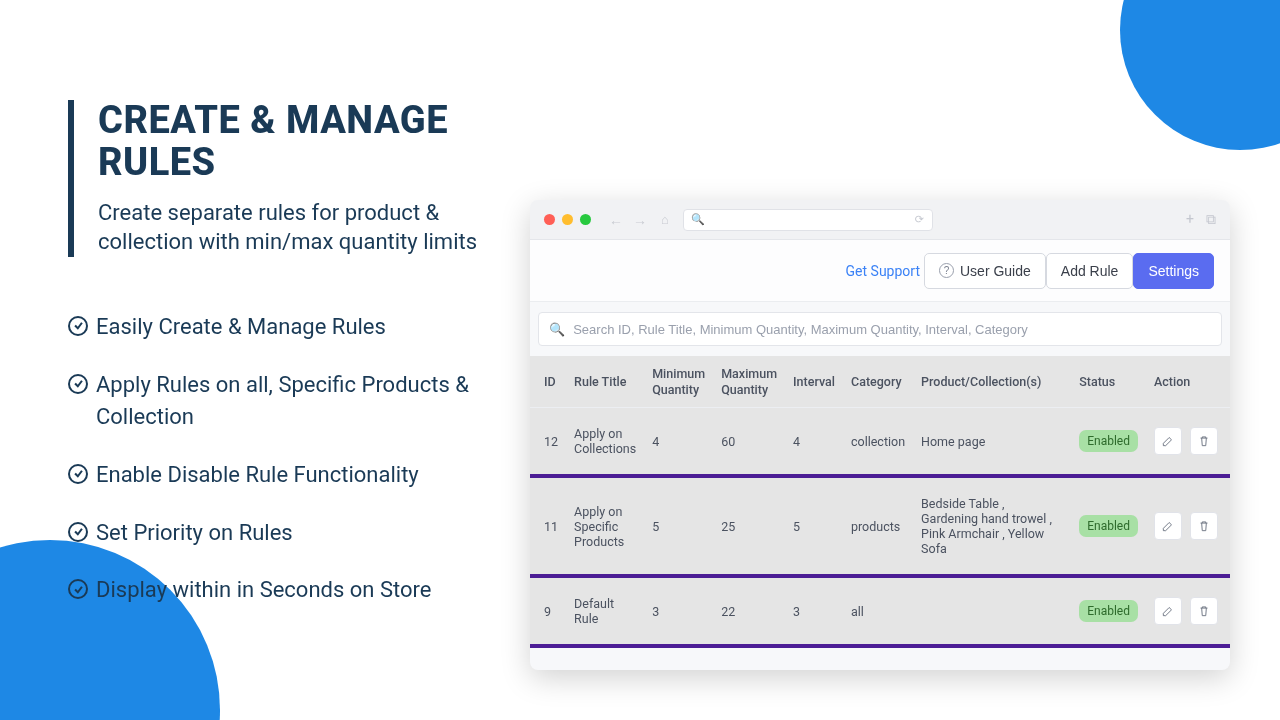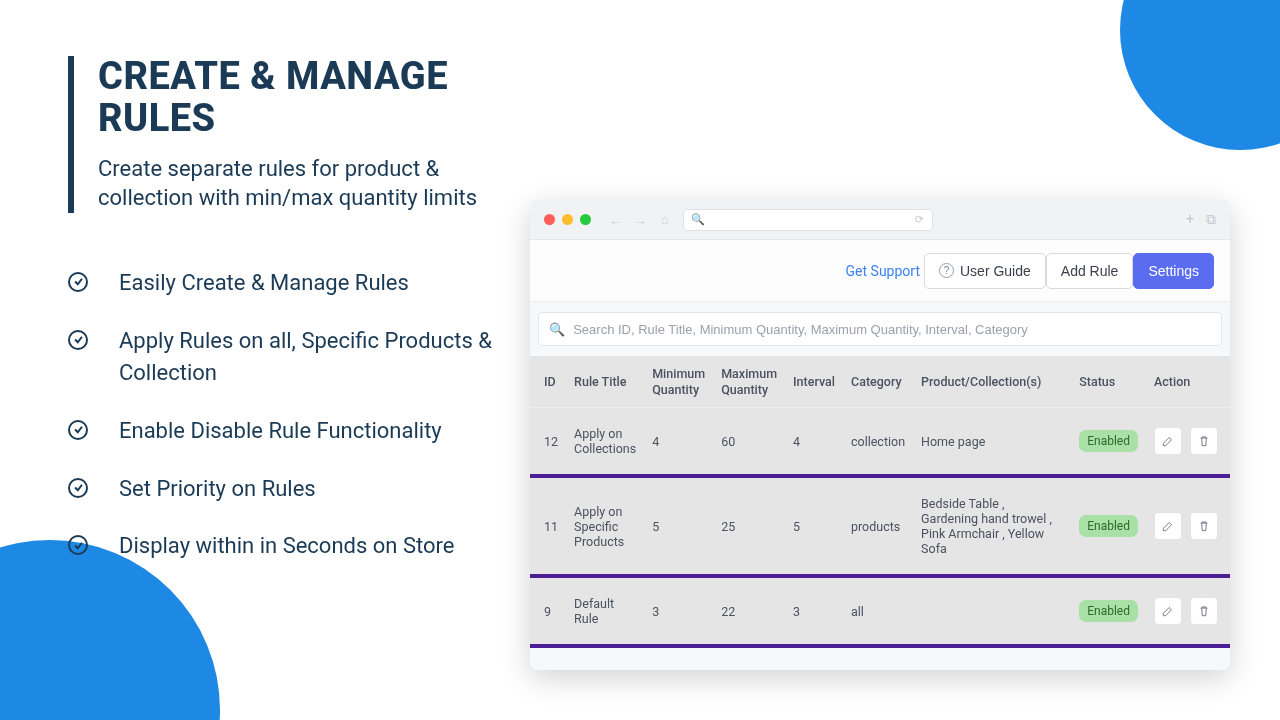--- a/index.html
+++ b/index.html
@@ -12,32 +12,32 @@
     background: #1e88e5; border-radius: 50%;
   }
   .blob-bl {
     position: absolute; bottom: -160px; left: -120px; width: 340px; height: 340px;
     background: #1e88e5; border-radius: 50%;
   }
   .left-col {
     position: absolute; left: 68px; top: 56px; width: 440px;
   }
   .title-block {
-    border-left: 6px solid #1a3a56; padding-left: 24px; margin-bottom: 54px;
+    border-left: 6px solid #1a3a56; padding-left: 24px; margin-bottom: 54px; margin-top: 44px;
   }
   .title {
     font-size: 38px; font-weight: 800; letter-spacing: 0.5px; color: #1a3a56;
     text-transform: uppercase; line-height: 1.1;
   }
   .subtitle {
     font-size: 22px; color: #1a3a56; margin-top: 14px; line-height: 1.35; font-weight: 400;
   }
   .features { list-style: none; }
   .feature-item {
-    display: flex; align-items: flex-start; gap: 31px; margin-bottom: 26px;
+    display: flex; align-items: flex-start; gap: 8px; margin-bottom: 26px;
     font-size: 22px; color: #1a3a56; line-height: 1.45;
   }
   .check-icon {
     flex-shrink: 0; width: 20px; height: 20px; border: 2px solid #1a3a56; border-radius: 50%;
     display: inline-flex; align-items: center; justify-content: center; margin-top: 5px;
   }
   .check-icon svg { width: 11px; height: 11px; stroke: #1a3a56; stroke-width: 3; fill: none; }
 
   .app-window {
     position: absolute; left: 530px; top: 200px; width: 700px; height: 470px;

